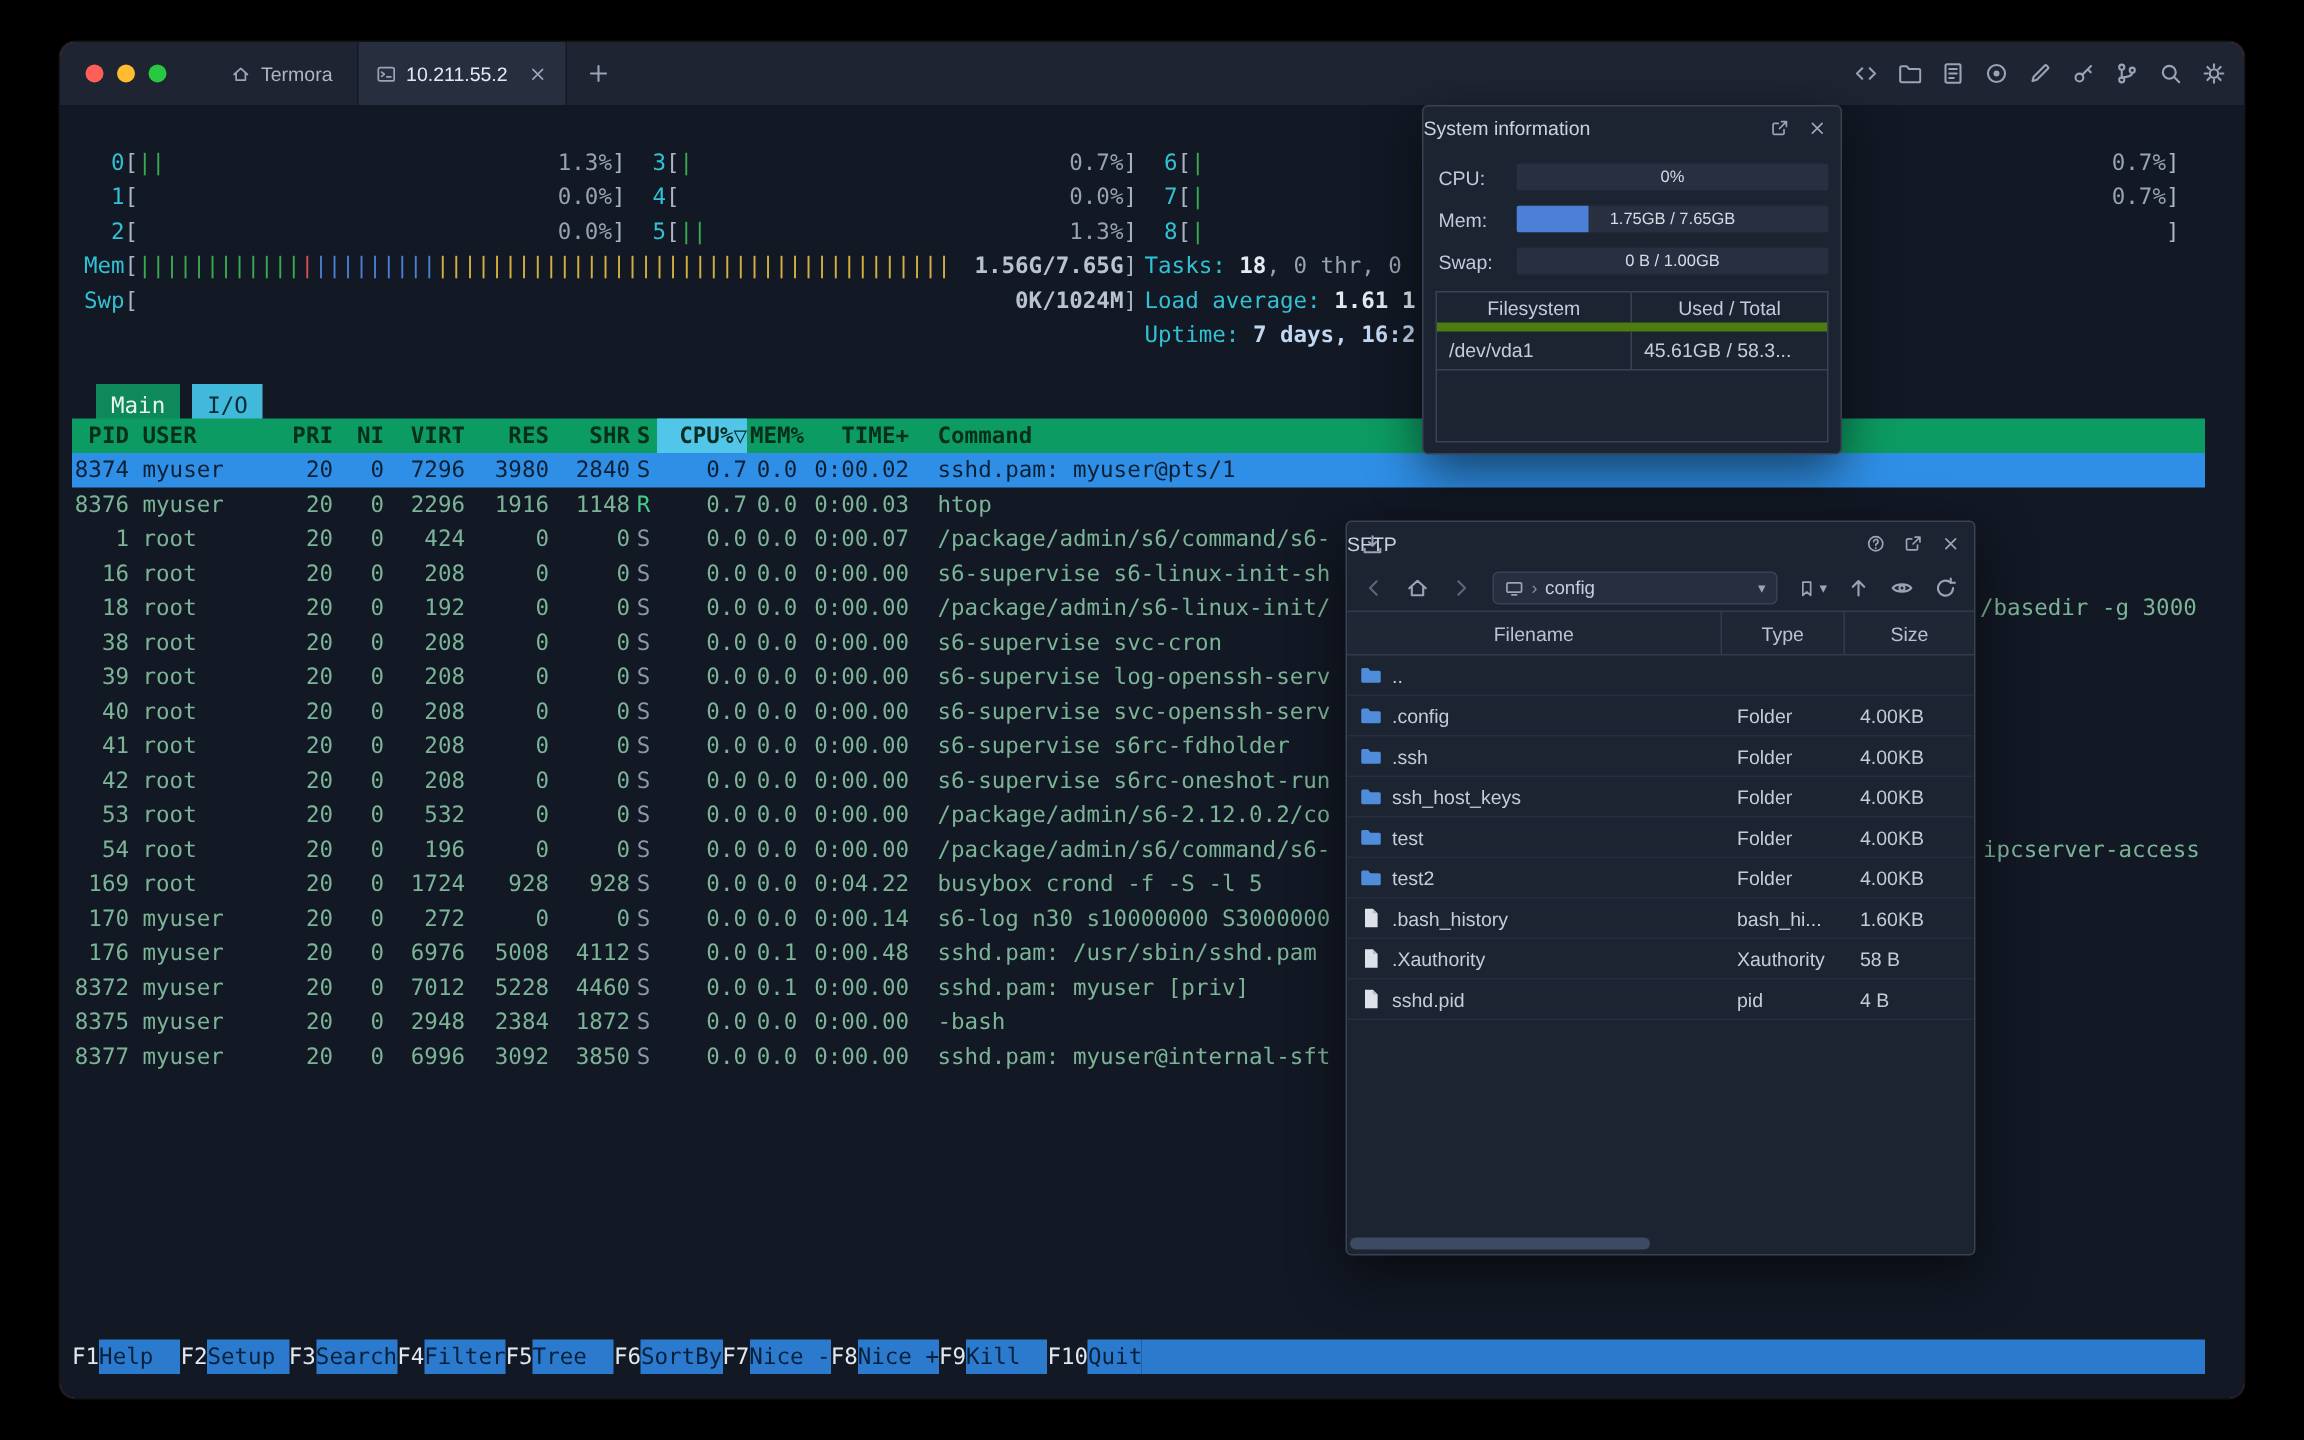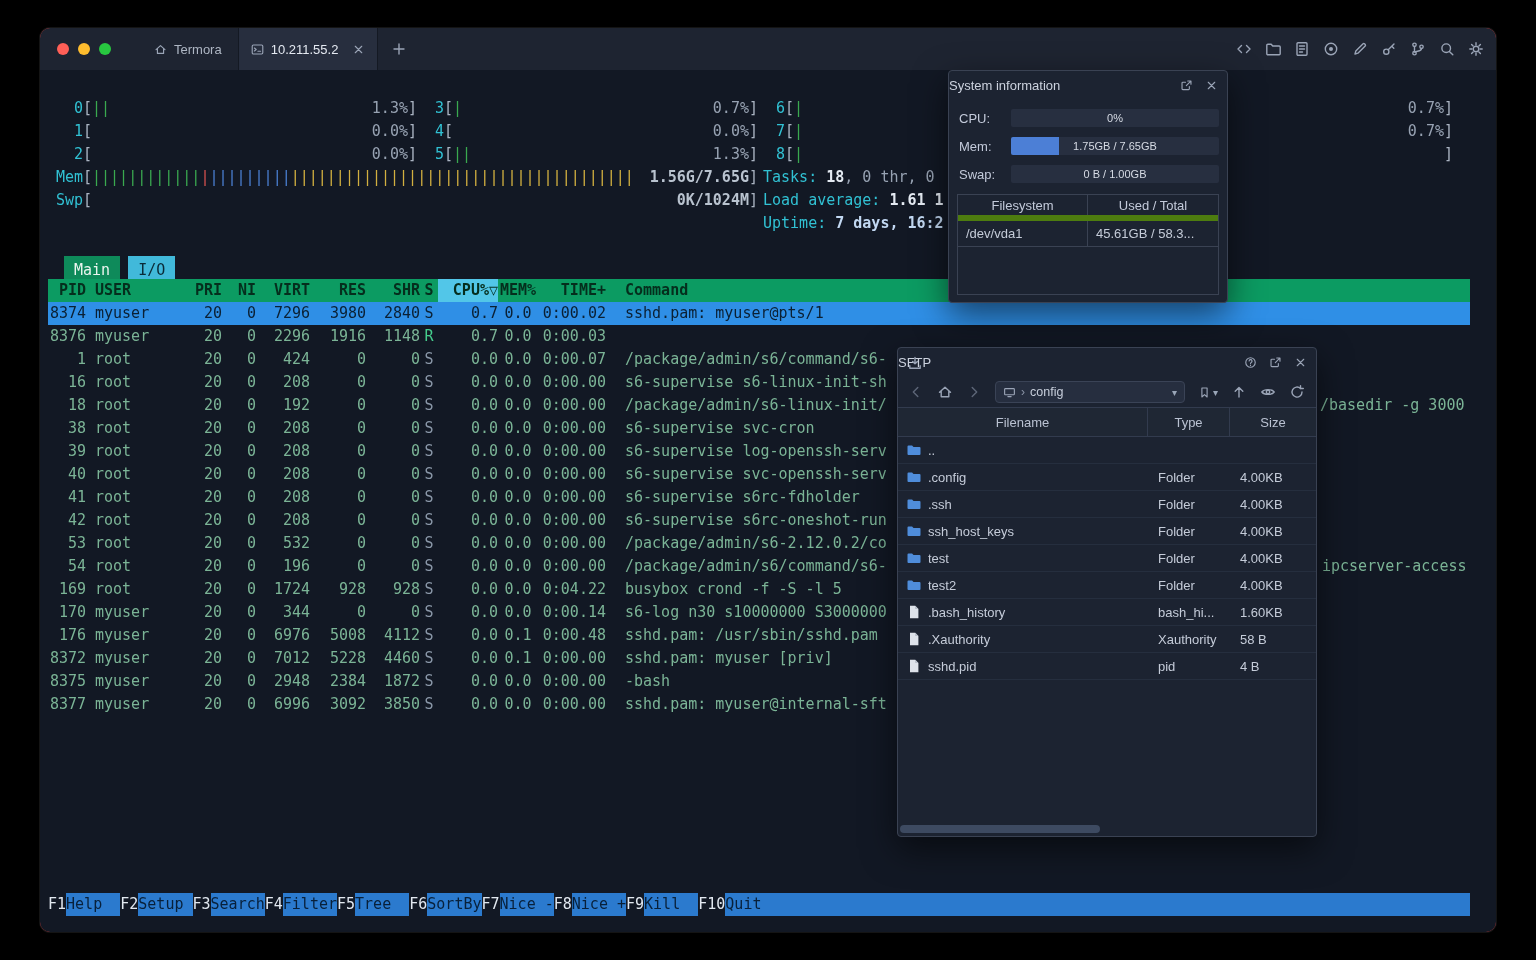--- a/index.html
+++ b/index.html
@@ -297,20 +297,21 @@
             <span class="pc user">myuser</span>
             <span class="pc pri">20</span>
             <span class="pc ni">0</span>
             <span class="pc virt">2296</span>
             <span class="pc res">1916</span>
             <span class="pc shr">1148</span>
             <span class="pc s run">R</span>
             <span class="pc cpu">0.7</span>
             <span class="pc mem">0.0</span>
             <span class="pc time">0:00.03</span>
+            <span class="pc cmd">htop</span>
           </div>
 
           <div class="proc-row">
             <span class="pc pid">1</span>
             <span class="pc user">root</span>
             <span class="pc pri">20</span>
             <span class="pc ni">0</span>
             <span class="pc virt">424</span>
             <span class="pc res">0</span>
             <span class="pc shr">0</span>
@@ -469,21 +470,21 @@
             <span class="pc mem">0.0</span>
             <span class="pc time">0:04.22</span>
             <span class="pc cmd">busybox crond -f -S -l 5</span>
           </div>
 
           <div class="proc-row">
             <span class="pc pid">170</span>
             <span class="pc user">myuser</span>
             <span class="pc pri">20</span>
             <span class="pc ni">0</span>
-            <span class="pc virt">344</span>
+            <span class="pc virt">272</span>
             <span class="pc res">0</span>
             <span class="pc shr">0</span>
             <span class="pc s">S</span>
             <span class="pc cpu">0.0</span>
             <span class="pc mem">0.0</span>
             <span class="pc time">0:00.14</span>
             <span class="pc cmd">s6-log n30 s10000000 S3000000</span>
           </div>
 
           <div class="proc-row">

